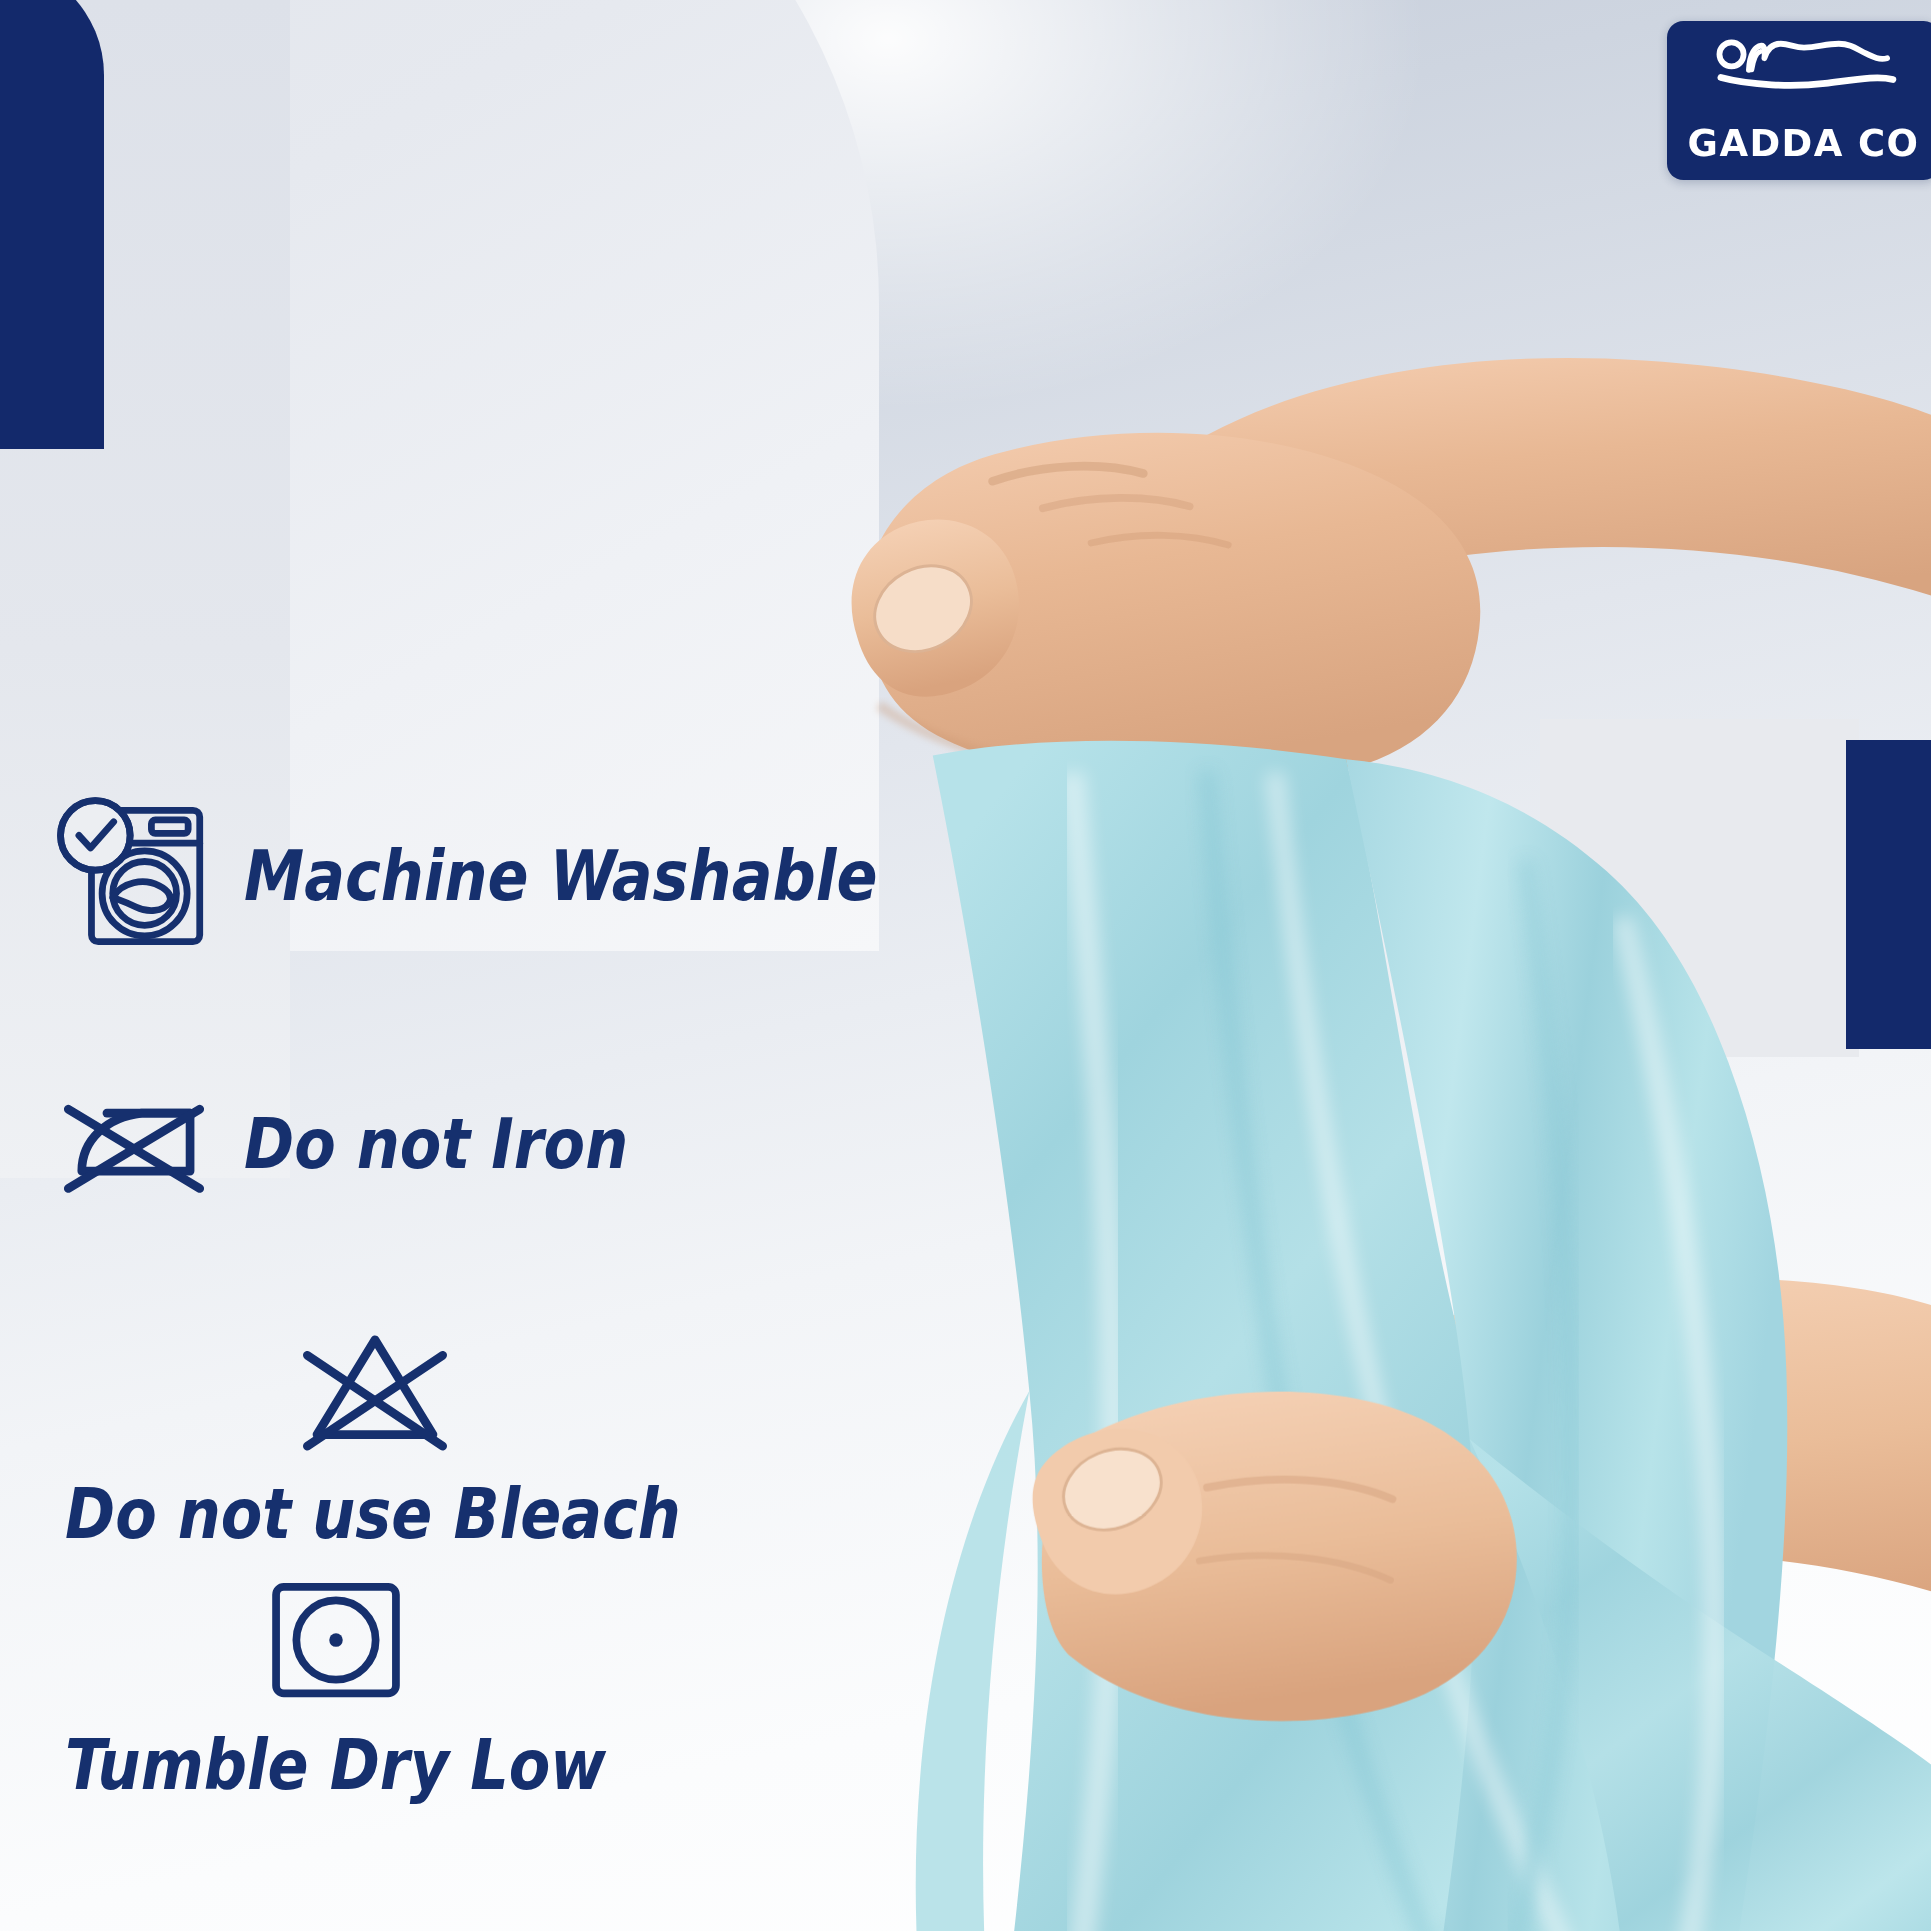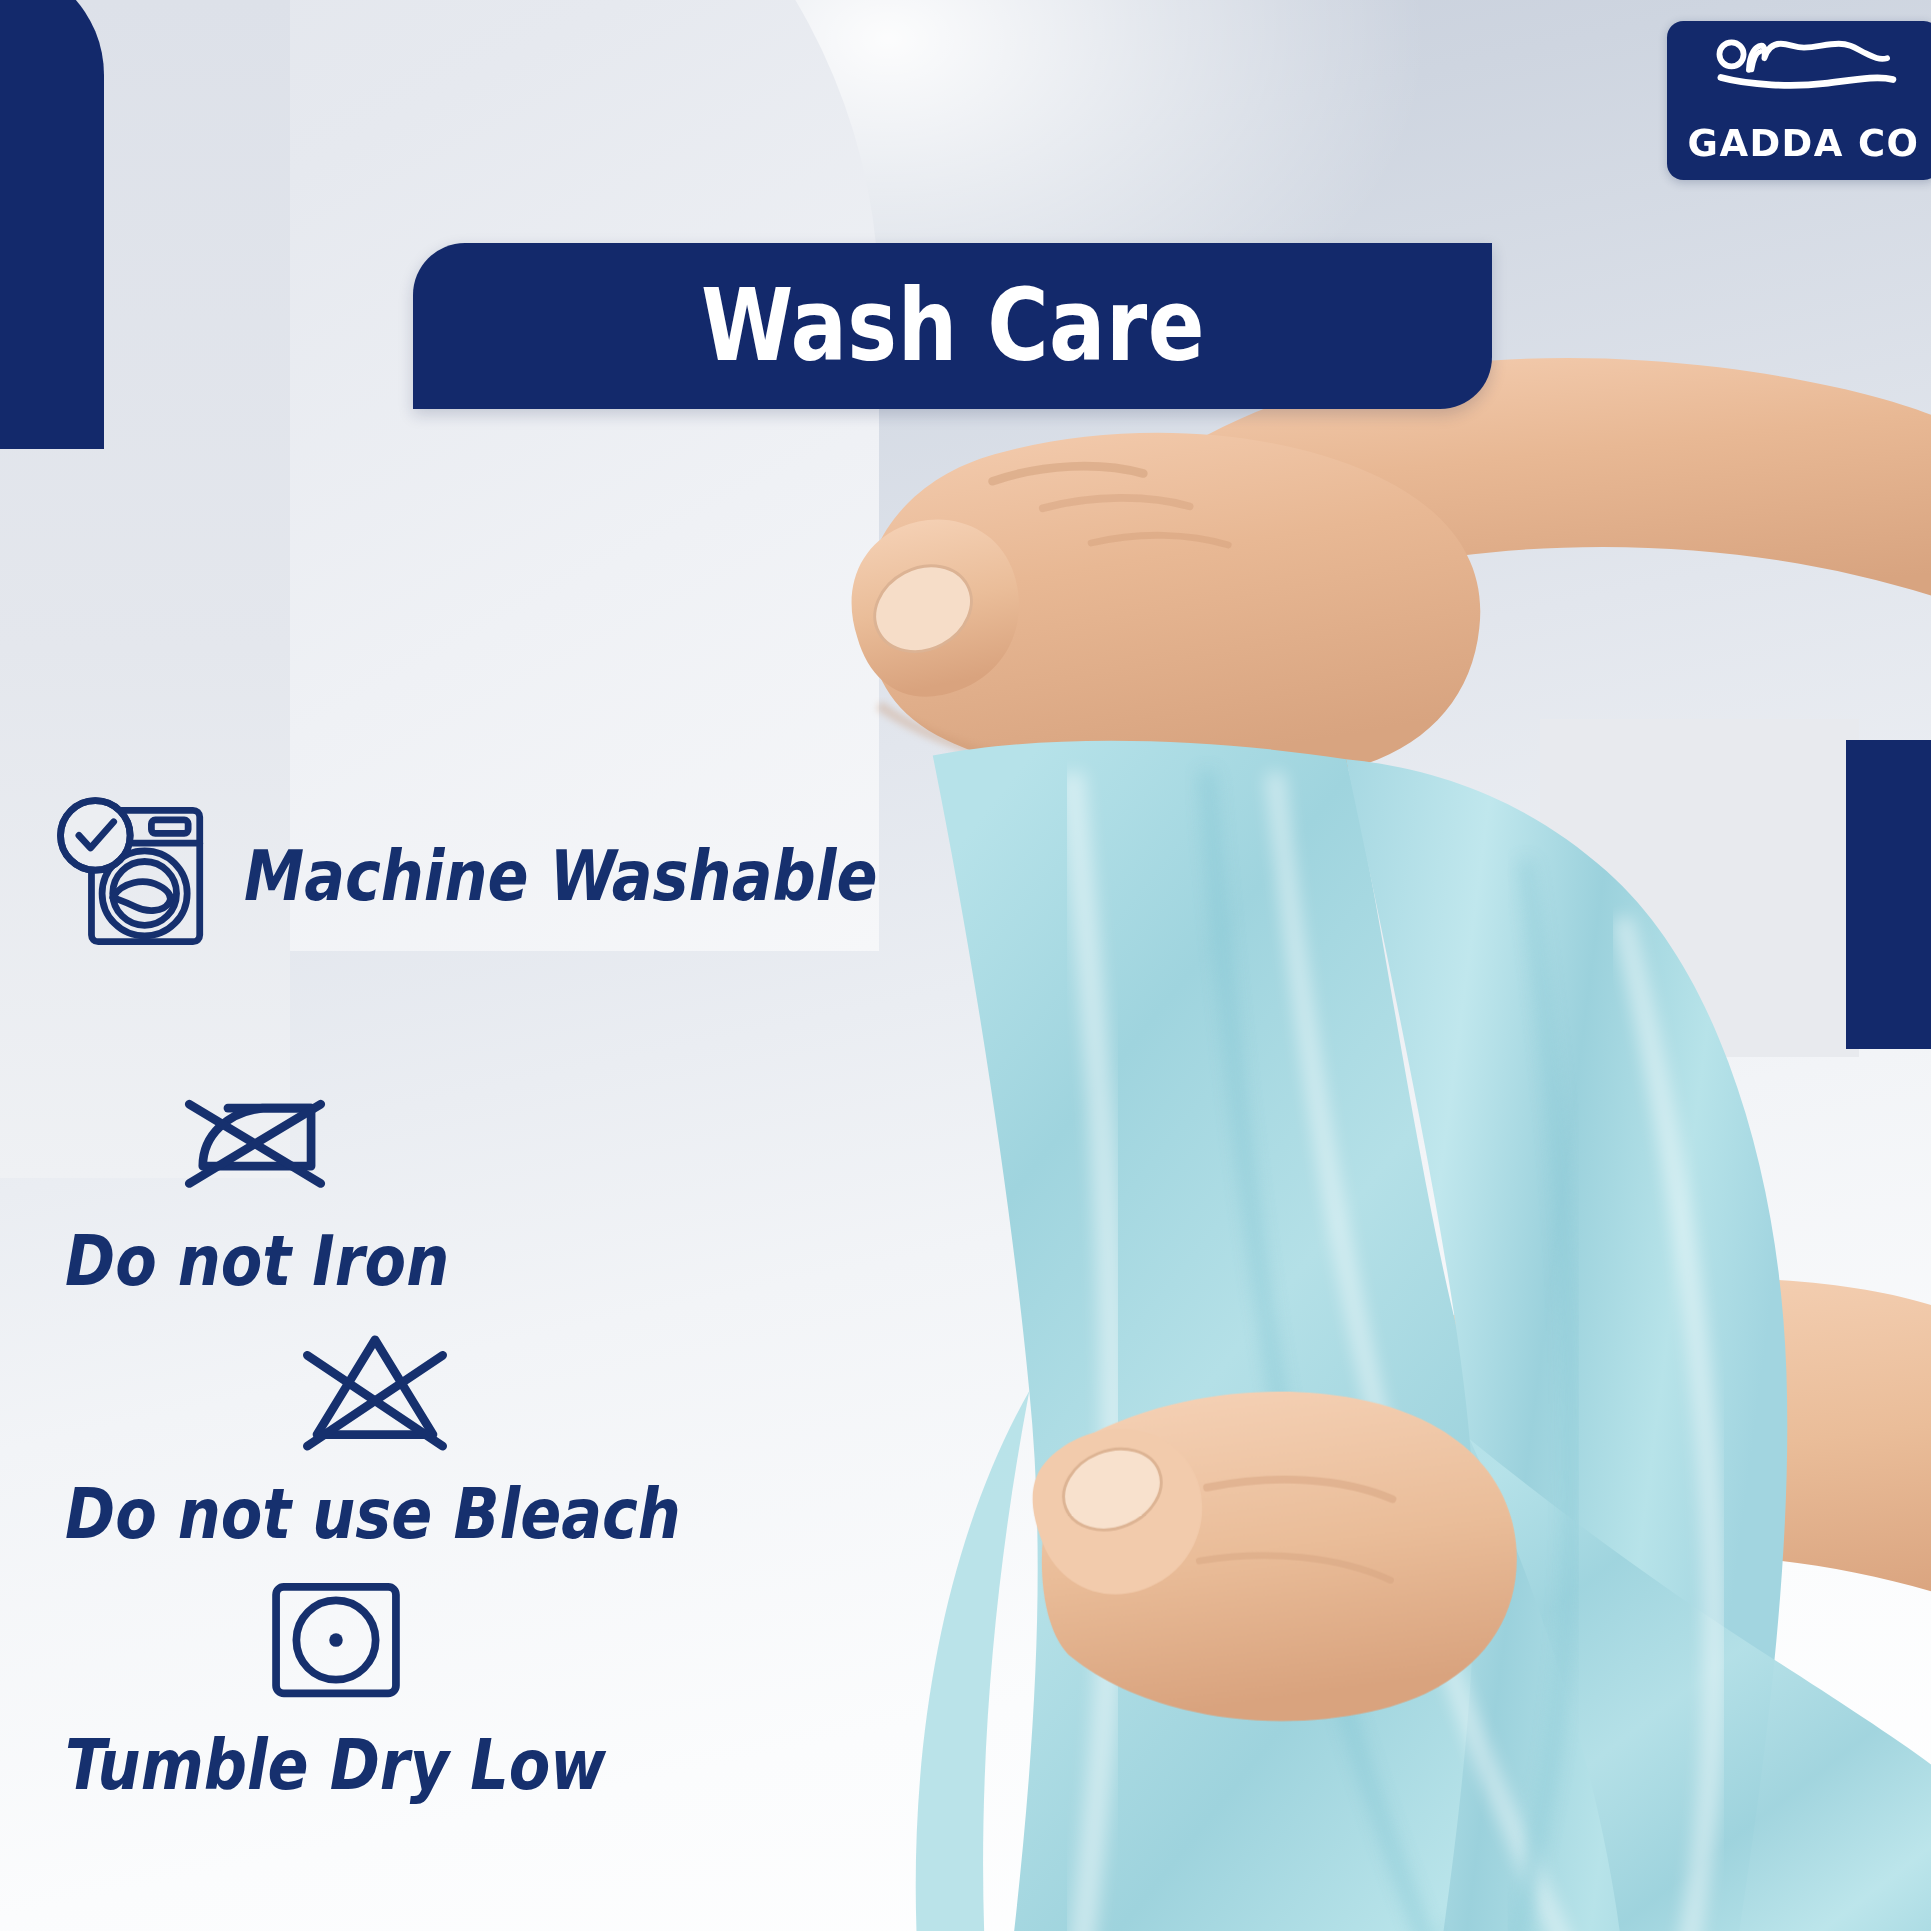--- a/index.html
+++ b/index.html
@@ -147,21 +147,21 @@
   }
   .care-row {
     position: absolute;
     display: flex;
     align-items: center;
     height: 183px;
     left: 0;
     font-style: italic;
   }
   .care-row.r0 { top: 0px; }
-  .care-row.r1 { top: 268px; flex-direction: column; }
+  .care-row.r1 { top: 268px; }
   .care-row.r2 { top: 521px; flex-direction: column; }
   .care-row.r3 { top: 772px; flex-direction: column; }
 
   .care-icon {
     width: 179px;
     min-width: 179px;
     height: 179px;
     display: flex;
     align-items: center;
     justify-content: center;
@@ -318,23 +318,20 @@
                  C 66 14 72 9 80 9 C 89 9 94 13 104 13
                  C 118 13 126 9 140 9 C 152 9 158 14 168 19
                  C 176 23 182 26 190 24" fill="none" stroke="#ffffff" stroke-width="6" stroke-linecap="round" stroke-linejoin="round"></path>
         <path d="M 50 36 C 52 24 55 18 59 17" fill="none" stroke="#ffffff" stroke-width="5" stroke-linecap="round"></path>
         <path d="M 18 44 C 48 52 92 54 126 50 C 158 46 180 42 196 46" fill="none" stroke="#ffffff" stroke-width="7" stroke-linecap="round"></path>
       </svg>
     </div>
     <div class="logo-word">GADDA CO</div>
   </div>
 
-  <div class="title-banner">
-    <span class="title-text">Wash Care</span>
-  </div>
 
   <div class="care-list">
 
     <div class="care-row r0">
       <div class="care-icon">
         <svg viewBox="0 0 180 180" width="174" height="174" xmlns="http://www.w3.org/2000/svg">
           <g fill="none" stroke="#16306e" stroke-width="7" stroke-linecap="round" stroke-linejoin="round">
 
             <rect x="46" y="22" width="112" height="136" rx="7"></rect>
             <line x1="46" y1="56" x2="158" y2="56"></line>

